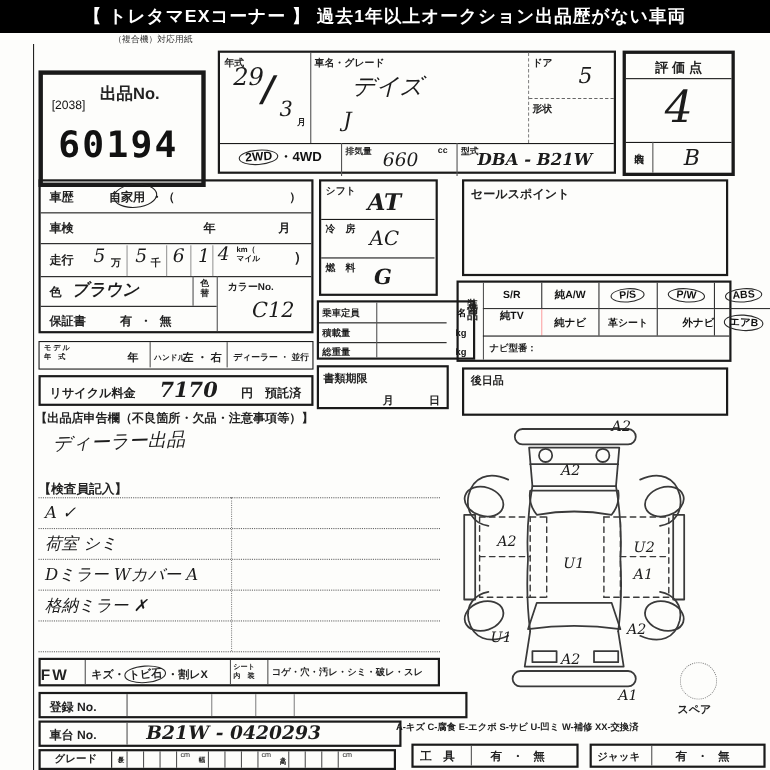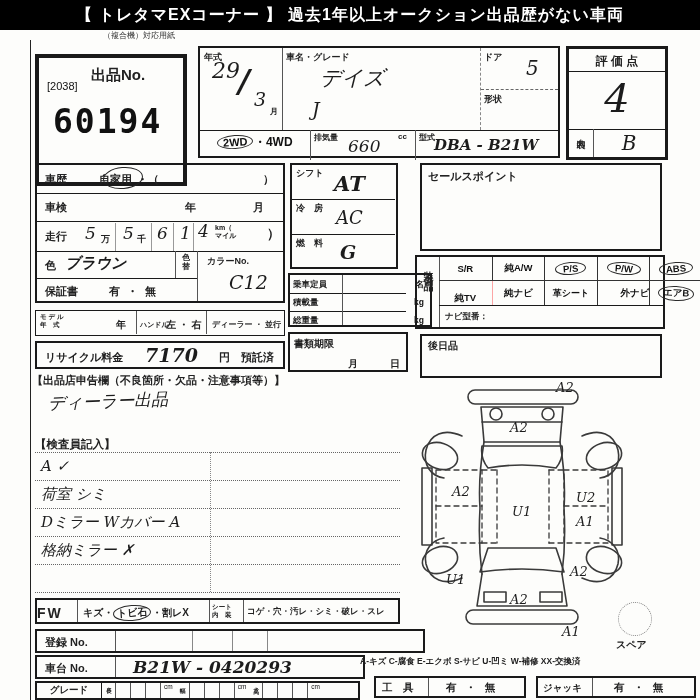--- a/index.html
+++ b/index.html
@@ -22,21 +22,21 @@
 
 <div id="sheet">
 
   <div class="a" style="left:0;top:0;width:700px;height:30px;background:#000;color:#fff;display:flex;align-items:center;justify-content:center;">
     <span class="lb" style="color:#fff;font-size:16px;letter-spacing:1px;">【 トレタマEXコーナー 】 過去1年以上オークション出品歴がない車両</span>
   </div>
   <div class="a" style="left:103px;top:30px;font-size:8px;color:#333;">（複合機）対応用紙</div>
 
   <div class="a" style="left:30px;top:40px;height:660px;border-left:1.5px solid #222;"></div>
 
-  <div class="b" style="left:35px;top:54px;width:152px;height:132px;border-width:4px;padding-left:12px;">
+  <div class="b" style="left:35px;top:64px;width:152px;height:106px;border-width:4px;padding-left:12px;">
     <span class="a" style="left:8px;top:22px;font-size:11px;">[2038]</span>
     <span class="a lb" style="left:52px;top:8px;font-size:15px;">出品No.</span>
     <span class="a" style="left:14px;top:44px;font-size:33px;font-family:'DejaVu Sans Mono',monospace;font-weight:bold;letter-spacing:2px;">60194</span>
   </div>
 
   <div class="b" style="left:198px;top:46px;width:362px;height:112px;">
     <div class="thinV" style="left:82px;top:0;height:82px;"></div>
     <div class="dotV" style="left:280px;top:0;height:82px;border-left-style:dashed;"></div>
     <div class="thinH" style="left:0;top:82px;width:358px;"></div>
     <div class="thinV" style="left:110px;top:82px;height:30px;"></div>
@@ -171,21 +171,21 @@
         </div>
       <div style="border-left:1px solid #333;border-bottom:1px solid #333;display:flex;align-items:center;justify-content:center;font-size:9.5px;font-weight:bold;">
           <span class="circ" style="padding:0 7px;">P/S</span>
         </div>
       <div style="border-left:1px solid #333;border-bottom:1px solid #333;display:flex;align-items:center;justify-content:center;font-size:9.5px;font-weight:bold;">
           <span class="circ" style="padding:0 7px;transform:rotate(4deg);">P/W</span>
         </div>
       <div style="border-left:1px solid #333;border-bottom:1px solid #333;display:flex;align-items:center;justify-content:center;font-size:9.5px;font-weight:bold;">
           <span class="circ" style="padding:0 6px;">ABS</span>
         </div>
-      <div style="display:flex;align-items:flex-end;justify-content:center;font-size:9.5px;font-weight:bold;">
+      <div style="display:flex;align-items:flex-start;justify-content:center;font-size:9.5px;font-weight:bold;">
           <span>純TV</span>
         </div>
       <div style="border-left:1px solid #fca5a5;display:flex;align-items:center;justify-content:center;font-size:9.5px;font-weight:bold;">
           <span>純ナビ</span>
         </div>
       <div style="border-left:1px solid #333;display:flex;align-items:center;justify-content:center;font-size:9px;font-weight:bold;">
           <span>革シート</span>
         </div>
       <div style="border-left:1px solid #333;display:flex;align-items:center;justify-content:flex-end;font-size:9.5px;font-weight:bold;">
           <span>外ナビ</span>

